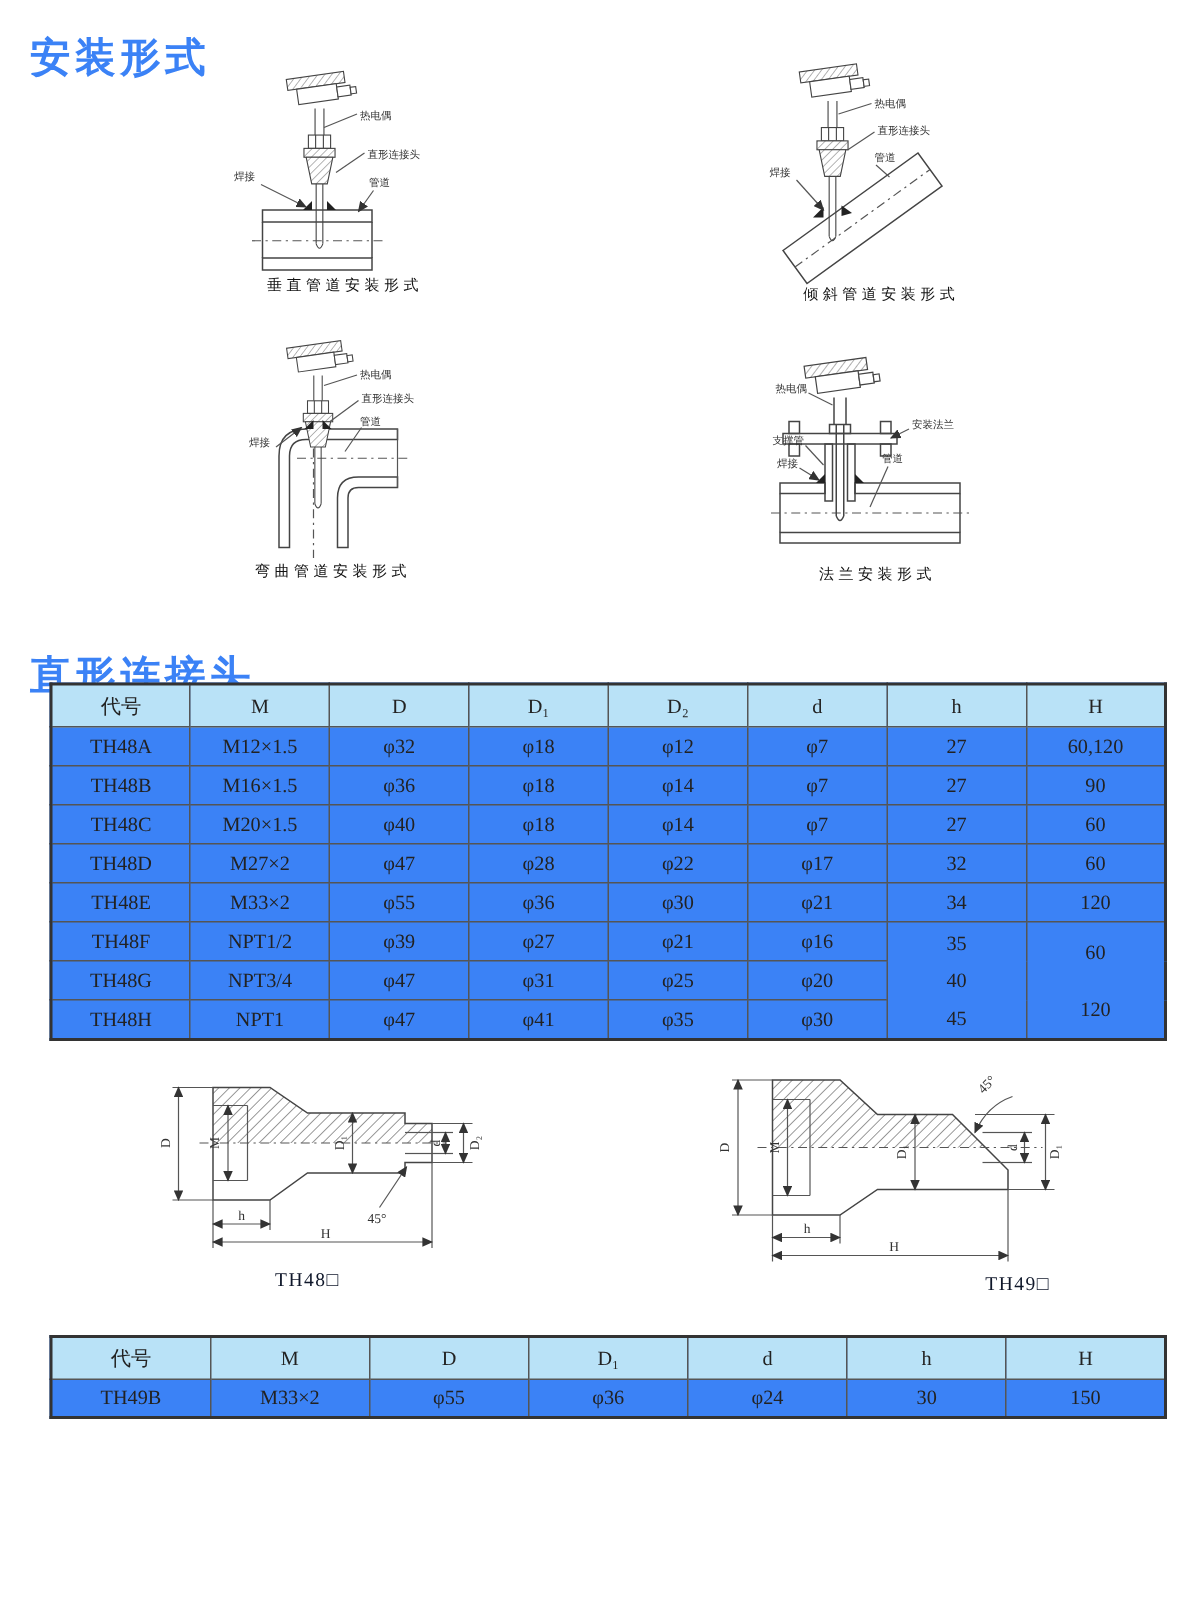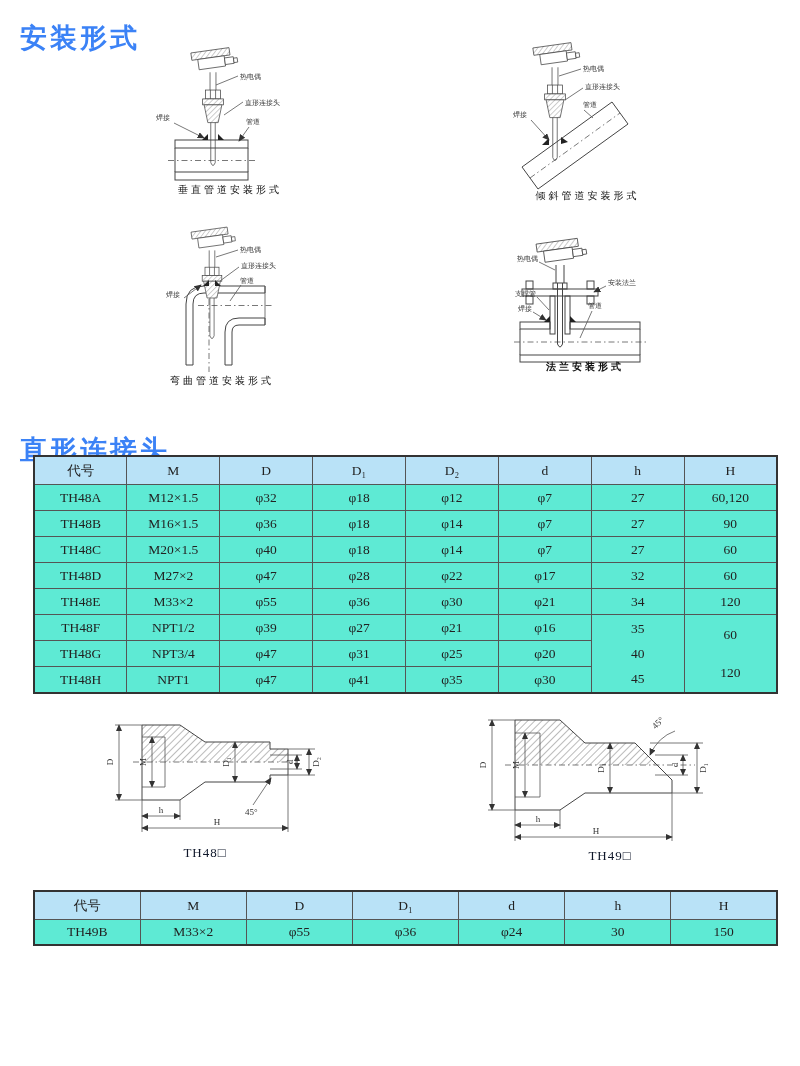--- a/index.html
+++ b/index.html
@@ -10,21 +10,21 @@
   .cap{position:absolute;font-size:10px;letter-spacing:3px;color:#111;text-align:center;}
   .cap-small{position:absolute;font-size:13px;letter-spacing:1px;color:#0f172a;text-align:center;}
   svg{position:absolute;overflow:visible;}
   svg text{font-family:"Liberation Serif","DejaVu Serif",serif;fill:#333;}
   .lbl{font-size:7px;}
   .dim{font-size:9px;}
   .ln{stroke:#444;stroke-width:1;fill:none;}
   .thin{stroke:#555;stroke-width:0.8;fill:none;}
   .dash{stroke:#555;stroke-width:0.8;fill:none;stroke-dasharray:6 3 1.5 3;}
   .weld{fill:#222;stroke:none;}
-  table{position:absolute;border-collapse:collapse;table-layout:fixed;background:#5eead4;padding-left:37px;}
+  table{position:absolute;border-collapse:collapse;table-layout:fixed;background:#3b82f6;padding-left:37px;}
   table{border:2px solid #333;}
   td,th{border:1px solid #555;text-align:center;vertical-align:middle;
         font-size:13.5px;font-weight:normal;padding:0;}
   .t1{left:33px;top:455px;width:745px;}
   .t2{left:33px;top:890px;width:745px;}
   .t1 td,.t1 th{height:25px;}
   .t2 td,.t2 th{height:24px;}
   .t1 th,.t2 th{background:#b9e2f7;height:27px;}
   .mcell div{line-height:25px;height:25px;}
   .mcell2 div{line-height:38px;height:38px;}
@@ -156,21 +156,21 @@
     <line x1="69" y1="37" x2="85" y2="45" class="thin"></line>
     <text class="lbl" x="138" y="60">安装法兰</text>
     <line x1="136" y1="61" x2="124" y2="67" class="thin" marker-end="url(#ae)"></line>
     <text class="lbl" x="66" y="71" text-anchor="end">支撑管</text>
     <line x1="67" y1="72" x2="79" y2="85" class="thin"></line>
     <text class="lbl" x="62" y="86" text-anchor="end">焊接</text>
     <line x1="63" y1="87" x2="76" y2="95" class="thin" marker-end="url(#ae)"></line>
     <text class="lbl" x="118" y="83">管道</text>
     <line x1="122" y1="86" x2="110" y2="113" class="thin"></line>
   </svg>
-  <div class="cap" style="left:485px;top:360px;width:200px;font-weight:bold;">法兰安装形式</div>
+  <div class="cap" style="left:485px;top:376px;width:200px;">法兰安装形式</div>
 
   <div class="sec-title" style="left:20px;top:420px;">直形连接头</div>
 
   <table class="t1">
     <thead>
       <tr>
         <th>代号</th>
         <th>M</th>
         <th>D</th>
         <th>D₁</th>
@@ -332,21 +332,21 @@
     <line x1="55" y1="107" x2="55" y2="138" class="thin"></line>
     <line x1="100" y1="107" x2="100" y2="126" class="thin"></line>
     <line x1="55" y1="122" x2="100" y2="122" class="thin" marker-start="url(#as)" marker-end="url(#ae)"></line>
     <text class="dim" x="78" y="119" text-anchor="middle">h</text>
     <line x1="212" y1="90" x2="212" y2="138" class="thin"></line>
     <line x1="55" y1="134" x2="212" y2="134" class="thin" marker-start="url(#as)" marker-end="url(#ae)"></line>
     <text class="dim" x="136" y="131" text-anchor="middle">H</text>
     <path d="M215,28 Q198,34 190,52" class="thin" marker-end="url(#ae)"></path>
     <text class="dim" transform="rotate(-45 200 22)" x="200" y="22" text-anchor="middle">45°</text>
   </svg>
-  <div class="cap-small" style="left:520px;top:848px;width:180px;">TH49□</div>
+  <div class="cap-small" style="left:520px;top:848px;width:180px;text-align:right;">TH49□</div>
 
   <table class="t2">
     <thead>
       <tr>
         <th>代号</th>
         <th>M</th>
         <th>D</th>
         <th>D₁</th>
         <th>d</th>
         <th>h</th>

